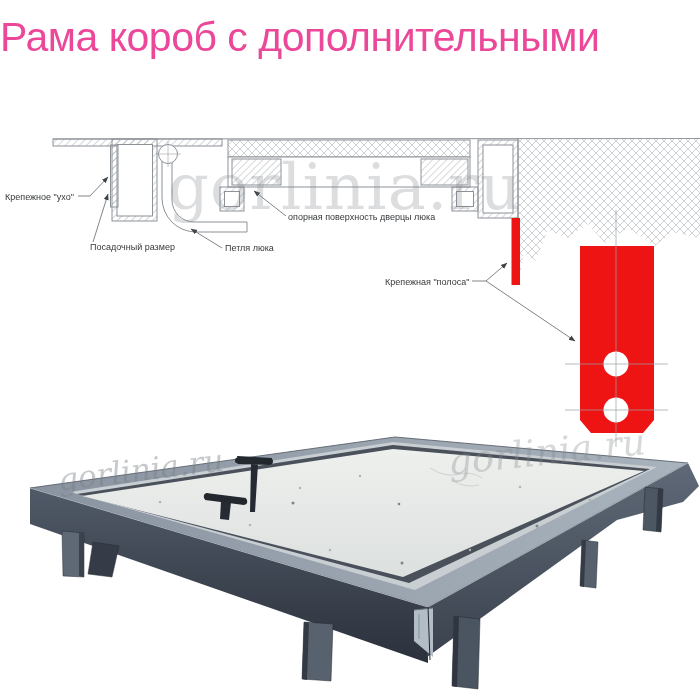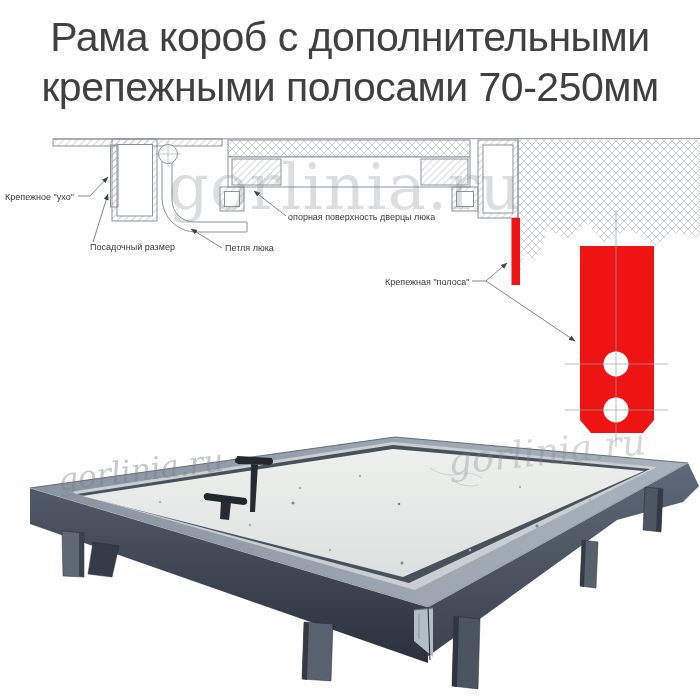--- a/index.html
+++ b/index.html
@@ -1,37 +1,36 @@
 <!DOCTYPE html>
 <html><head>
 <meta charset="utf-8">
 <style>
   html,body{margin:0;padding:0;background:#fff;}
   .page{position:relative;width:700px;height:700px;background:#fff;overflow:hidden;
         font-family:"Liberation Sans",sans-serif;}
-  .title{position:absolute;left:0;top:12px;width:700px;text-align:center;
-         font-size:41px;line-height:50px;font-weight:500;color:#404040;letter-spacing:-0.5px;margin:0;}
+  .title{position:absolute;left:0;top:12px;width:700px;
+         font-size:41px;line-height:50px;font-weight:500;color:#ec4899;letter-spacing:-0.5px;margin:0;}
   .title span{display:block;}
   svg{position:absolute;display:block;}
   #photo-svg{left:0;top:430px;}
   #diagram-svg{left:0;top:125px;}
   .wm{position:absolute;font-family:"DejaVu Serif","Liberation Serif",serif;white-space:nowrap;pointer-events:none;}
   .wm1{left:168px;top:150px;font-size:64px;color:rgba(125,130,136,0.27);letter-spacing:1px;}
   .wm2{left:56px;top:462px;font-size:31px;font-style:italic;color:rgba(120,126,132,0.42);transform:rotate(-7deg);transform-origin:left top;}
   .wm3{left:446px;top:441px;font-size:37px;font-style:italic;color:rgba(130,136,142,0.33);transform:rotate(-6deg);transform-origin:left top;}
   .dlabel{font-size:9px;fill:#35383b;}
 </style>
 </head>
 <body>
 
 <div class="page">
 
   <h1 class="title">
     <span>Рама короб с дополнительными</span>
-    <span>крепежными полосами 70-250мм</span>
   </h1>
 
   <svg id="photo-svg" width="700" height="270" viewBox="0 0 700 270">
     <defs>
       <linearGradient id="gTop" x1="0" y1="0" x2="1" y2="0">
         <stop offset="0" stop-color="#8a94a1"></stop>
           <stop offset="1" stop-color="#a9b3bd"></stop>
       </linearGradient>
       <linearGradient id="gPanel" x1="0" y1="0" x2="0" y2="1">
         <stop offset="0" stop-color="#eef0ed"></stop>

